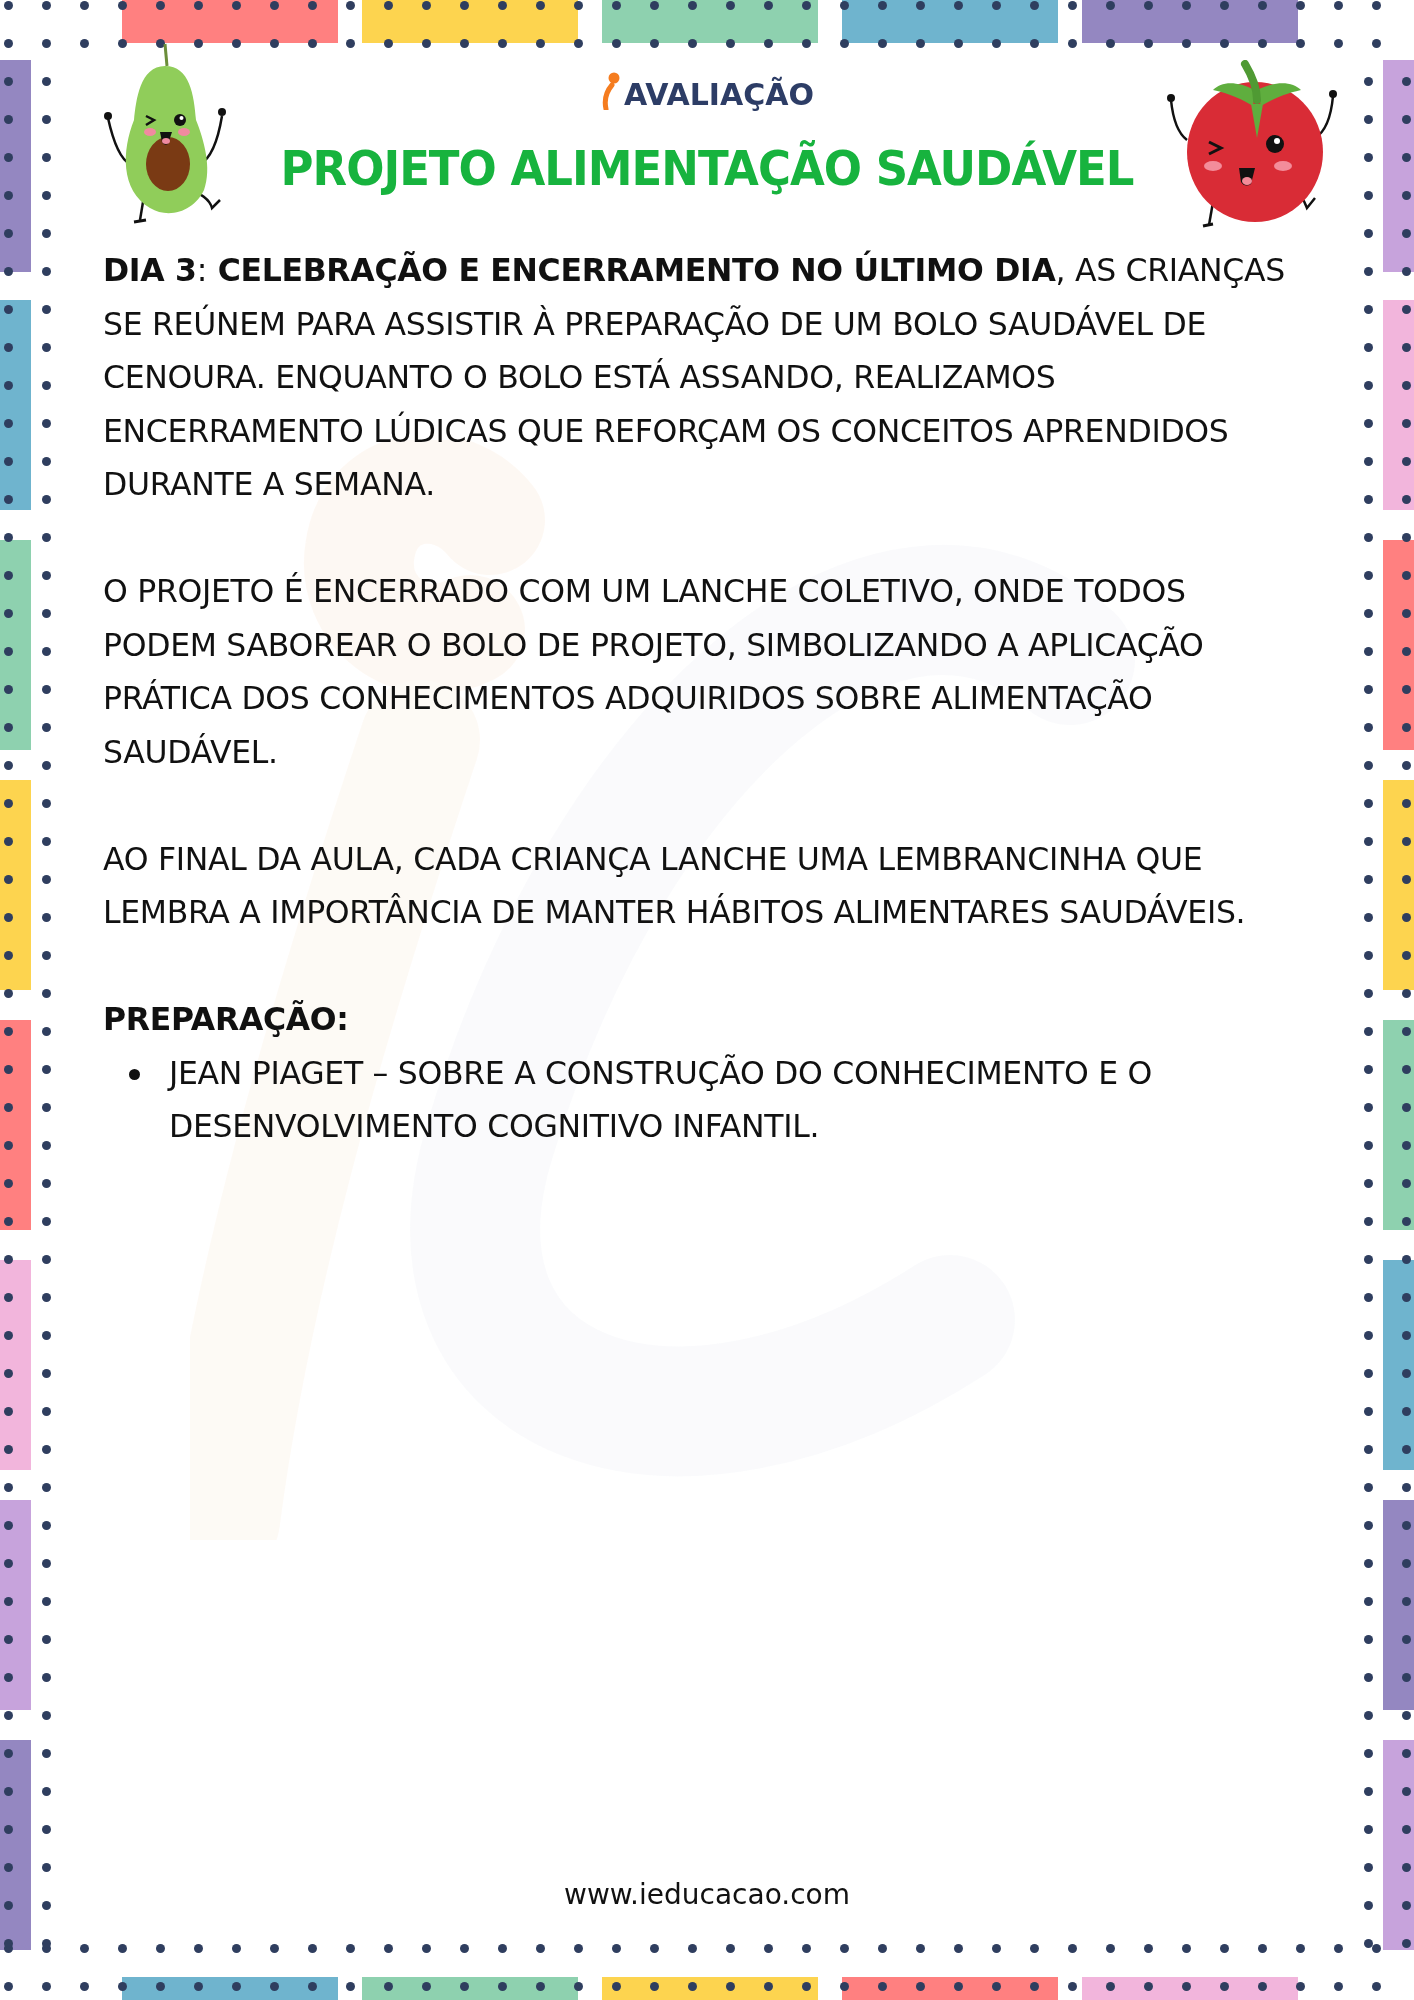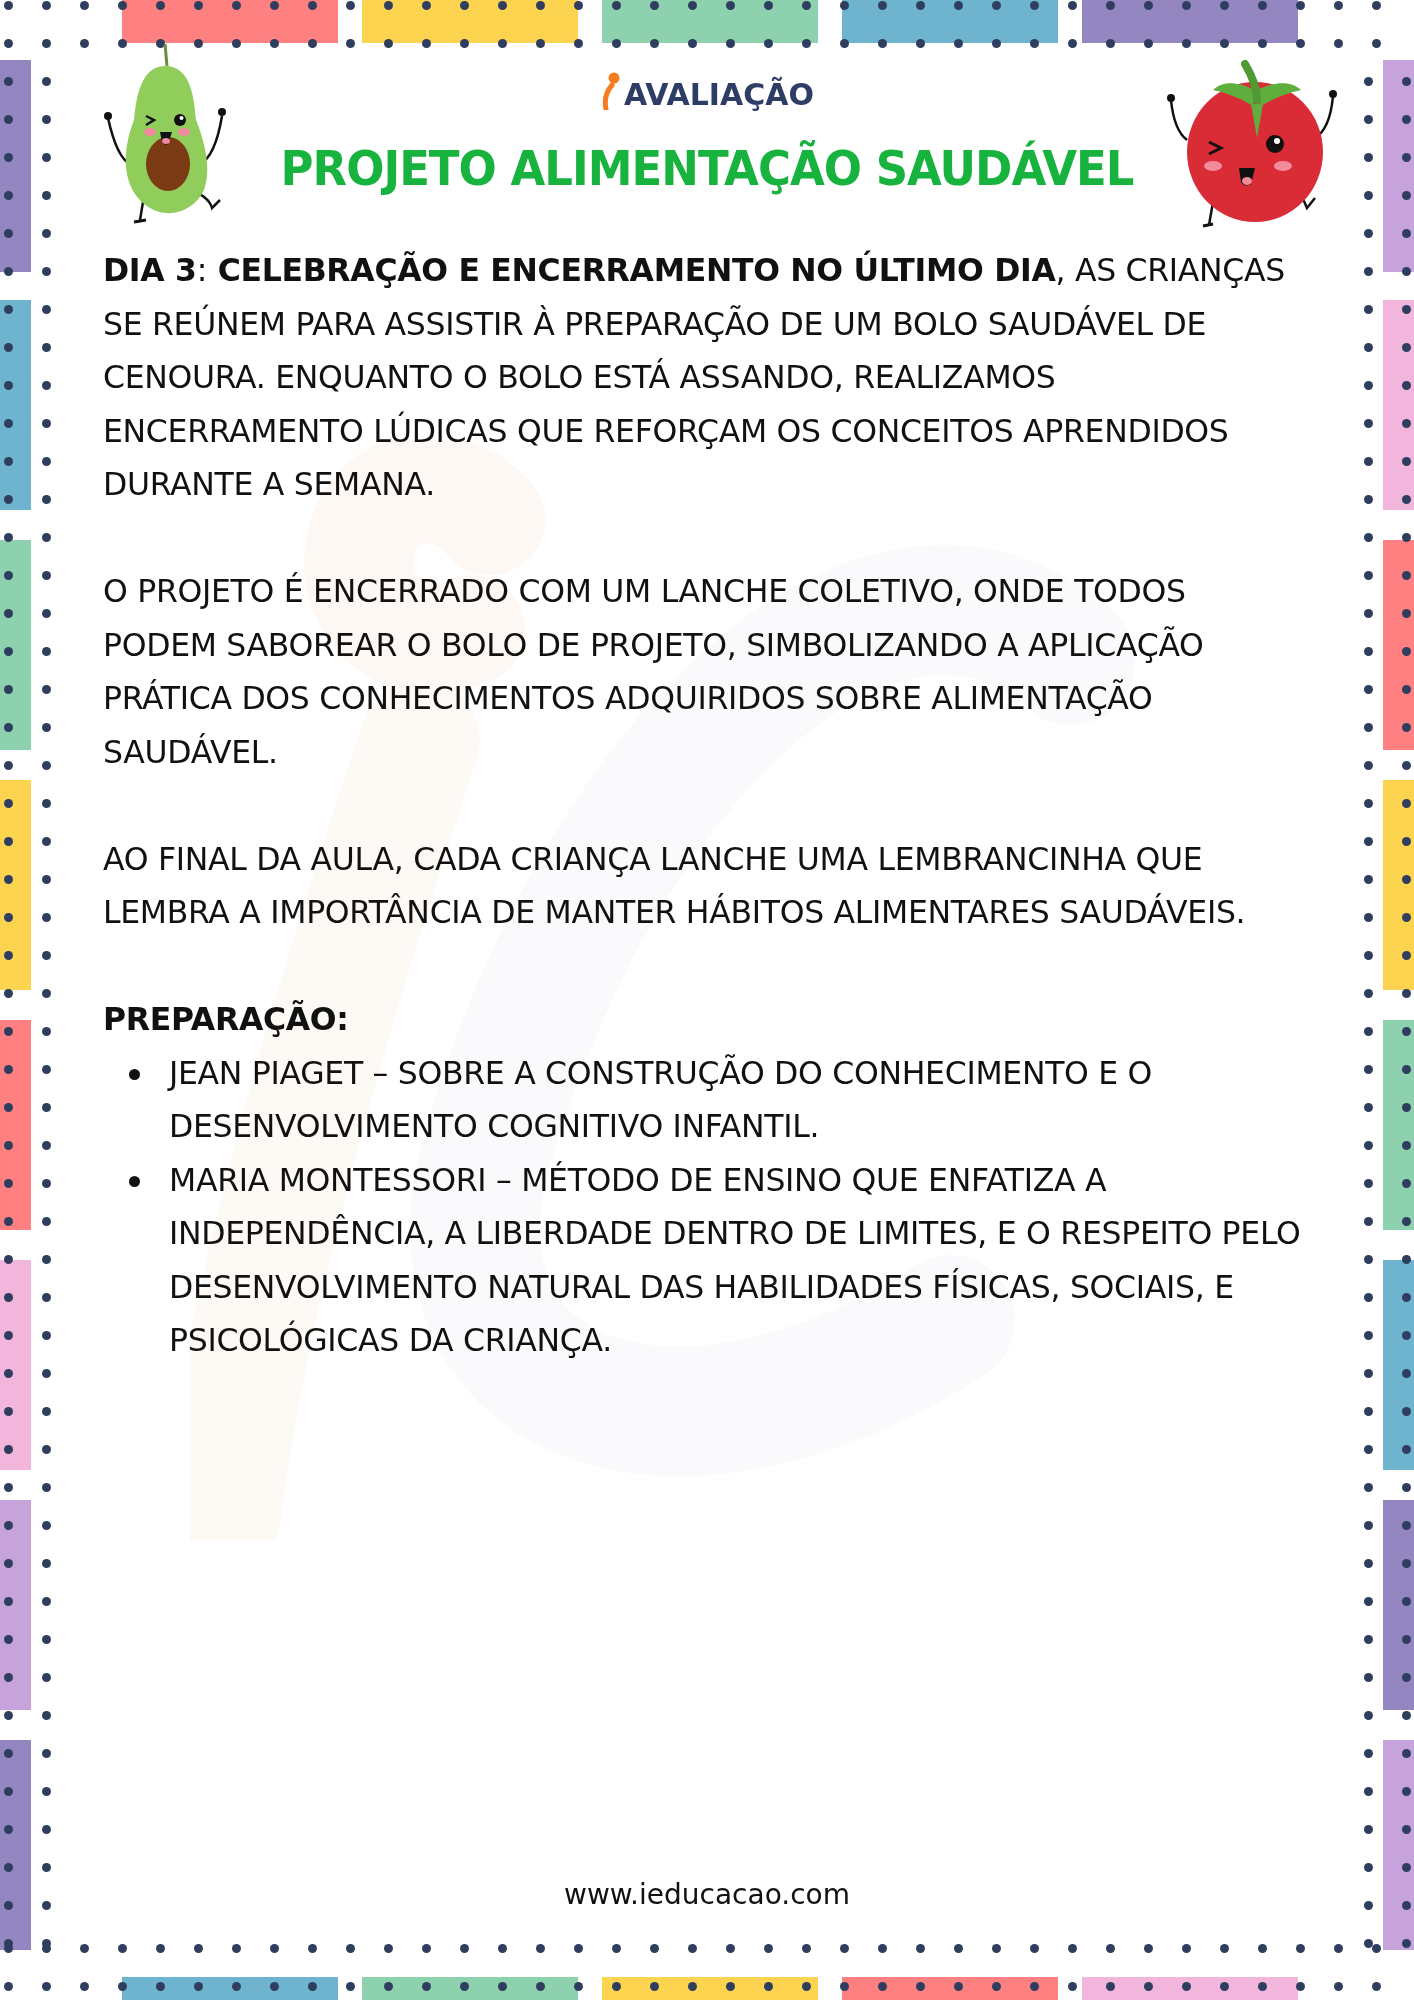--- a/index.html
+++ b/index.html
@@ -480,17 +480,16 @@
 
 <div class="title">PROJETO ALIMENTAÇÃO SAUDÁVEL</div>
 
 <div class="content">
   <p><b>DIA 3</b><span>:</span><b> CELEBRAÇÃO E ENCERRAMENTO NO ÚLTIMO DIA</b><span>, AS CRIANÇAS SE REÚNEM PARA ASSISTIR À PREPARAÇÃO DE UM BOLO SAUDÁVEL DE CENOURA. ENQUANTO O BOLO ESTÁ ASSANDO, REALIZAMOS ENCERRAMENTO LÚDICAS QUE REFORÇAM OS CONCEITOS APRENDIDOS DURANTE A SEMANA.</span></p>
   <p>O PROJETO É ENCERRADO COM UM LANCHE COLETIVO, ONDE TODOS PODEM SABOREAR O BOLO DE PROJETO, SIMBOLIZANDO A APLICAÇÃO PRÁTICA DOS CONHECIMENTOS ADQUIRIDOS SOBRE ALIMENTAÇÃO SAUDÁVEL.</p>
   <p>AO FINAL DA AULA, CADA CRIANÇA LANCHE UMA LEMBRANCINHA QUE LEMBRA A IMPORTÂNCIA DE MANTER HÁBITOS ALIMENTARES SAUDÁVEIS.</p>
   <div class="ref-title">PREPARAÇÃO:</div>
   <ul class="ref-list">
     <li>JEAN PIAGET – SOBRE A CONSTRUÇÃO DO CONHECIMENTO E O DESENVOLVIMENTO COGNITIVO INFANTIL.</li>
-    <li>MARIA MONTESSORI – MÉTODO DE ENSINO QUE ENFATIZA A INDEPENDÊNCIA, A LIBERDADE DENTRO DE LIMITES, E O RESPEITO PELO DESENVOLVIMENTO NATURAL DAS HABILIDADES FÍSICAS, SOCIAIS, E PSICOLÓGICAS DA CRIANÇA.</li>
   </ul>
 </div>
 
 <div class="footer">www.ieducacao.com</div>
 
 </body></html>

